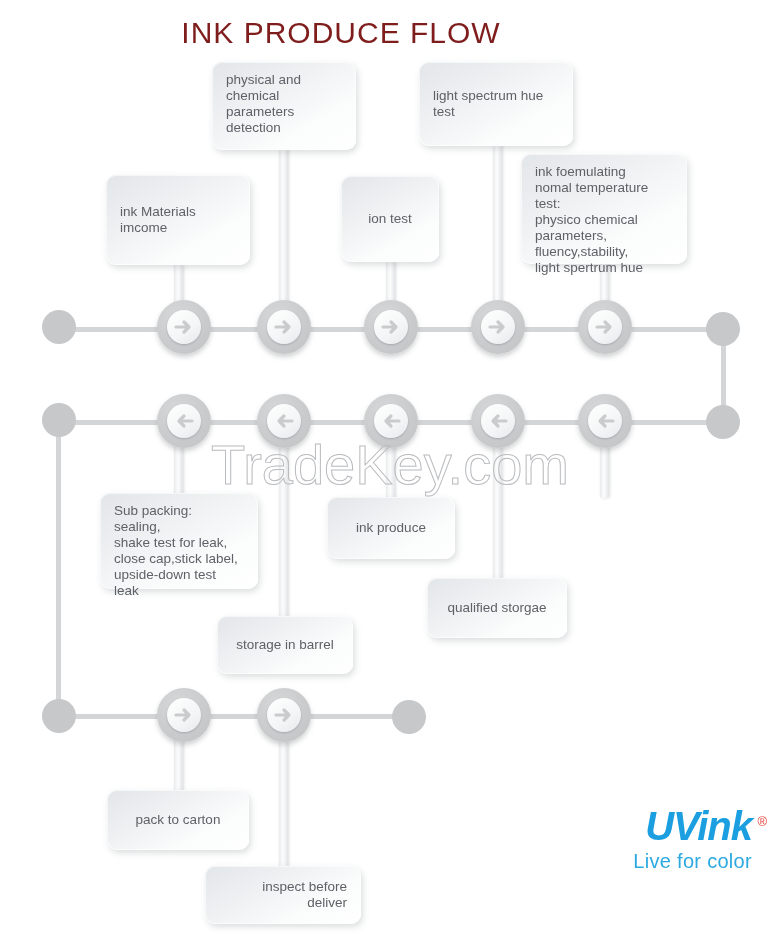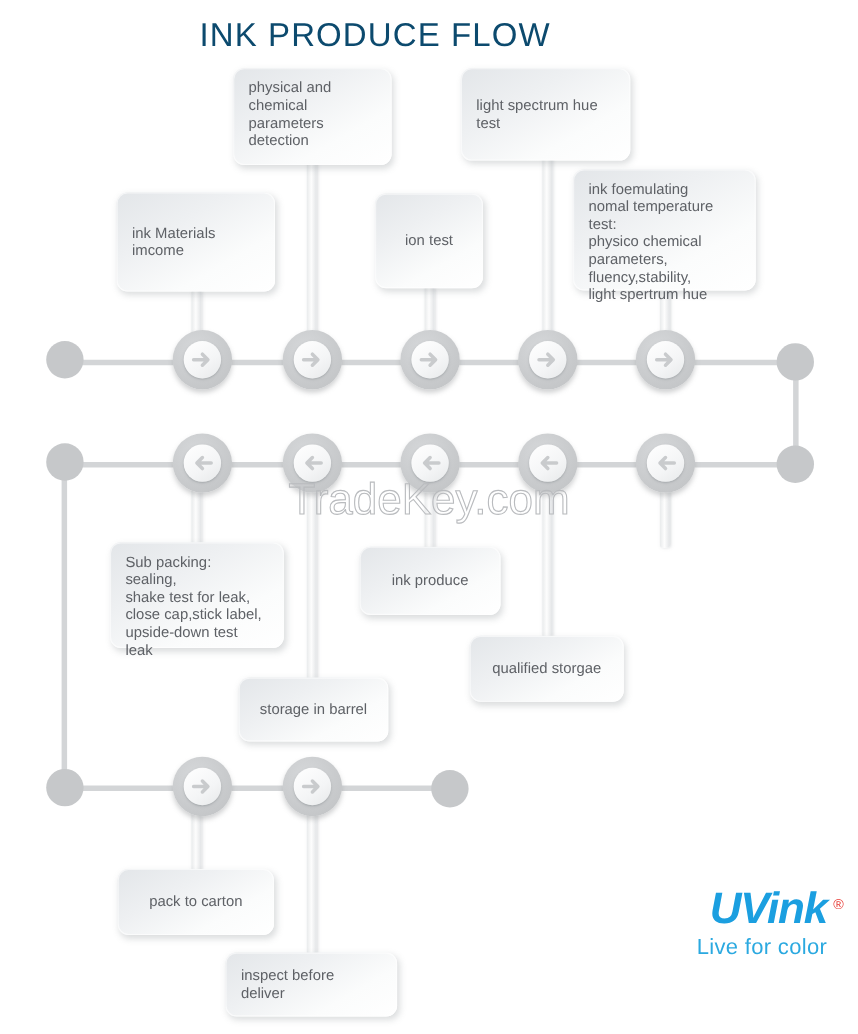--- a/index.html
+++ b/index.html
@@ -10,39 +10,39 @@
     overflow:hidden;
     position:relative;
   }
   #stage{position:relative;width:780px;height:940px;overflow:hidden;}
 
   
   .title{
     position:absolute;left:0;top:16px;width:682px;
     text-align:center;
     font-size:30px;letter-spacing:1px;
-    color:#0c4a6e;font-weight:400;
+    color:#7f1d1d;font-weight:400;
   }
 
   
   .box{
     position:absolute;
     box-sizing:border-box;
     border-radius:10px;
     background:linear-gradient(150deg,#e3e6e9 0%,#eef0f2 35%,#fbfcfc 70%,#ffffff 100%);
     box-shadow:2px 3px 6px rgba(140,145,150,.30), 0 0 0 1px rgba(255,255,255,.6) inset;
     color:#5e6166;
     font-size:13.5px;
     line-height:16px;
     padding:10px 14px;
     display:flex;
     z-index:6;
     white-space:pre-line;
   }
-  .box.center{align-items:center;justify-content:center;text-align:left;}
+  .box.center{align-items:center;justify-content:center;text-align:right;}
   .box.lead{align-items:flex-start;justify-content:flex-start;text-align:left;}
   .box.midleft{align-items:center;justify-content:flex-start;text-align:left;}
 
   
   .rail{
     position:absolute;height:5px;
     background:#d3d5d7;
     border-radius:3px;
     z-index:1;
   }
@@ -83,21 +83,21 @@
     box-shadow:0 1px 2px rgba(130,135,140,.5);
     display:flex;align-items:center;justify-content:center;
   }
   .node .inner svg{display:block;}
 
   
   .watermark{
     position:absolute;
     left:0;top:432px;width:780px;
     text-align:center;
-    font-size:40px;
+    font-size:56px;
     font-family:"Liberation Sans", sans-serif;
     color:transparent;
     -webkit-text-stroke:1px #b9bbbe;
     letter-spacing:0px;
     z-index:8;
     pointer-events:none;
   }
 
   
   .logo{

